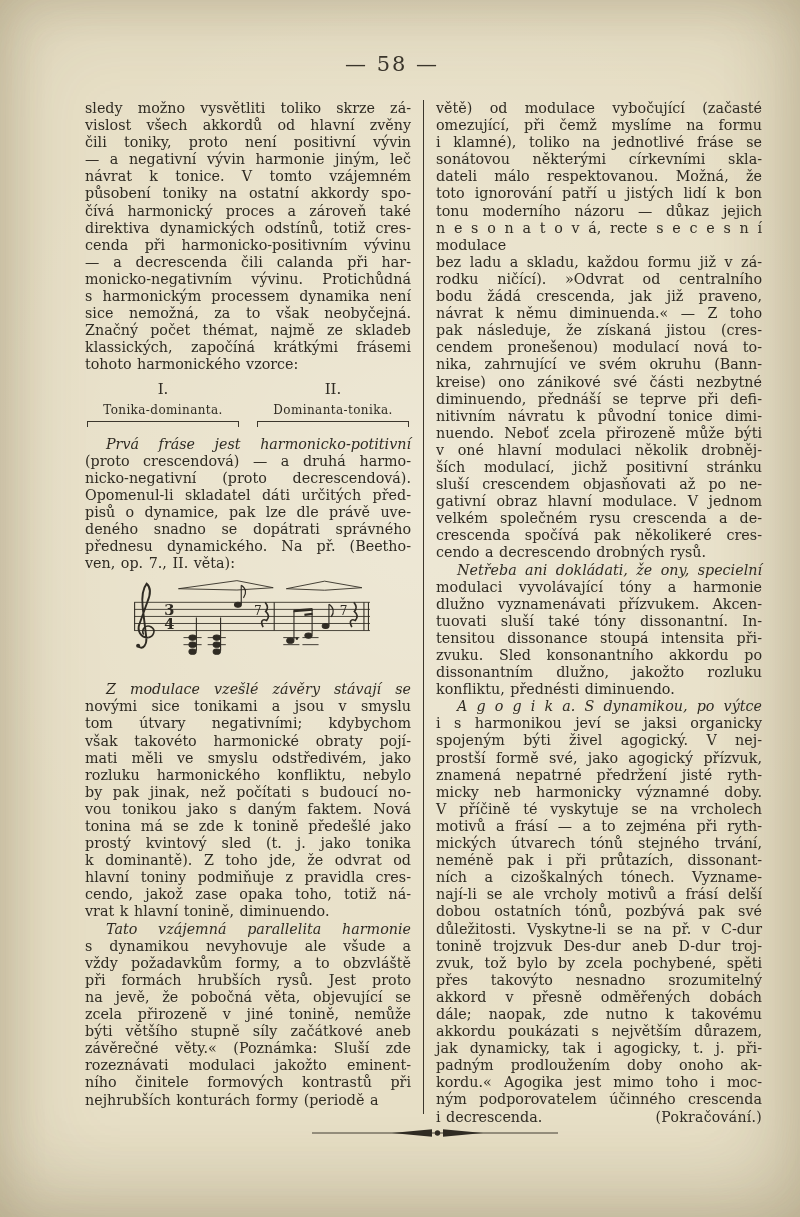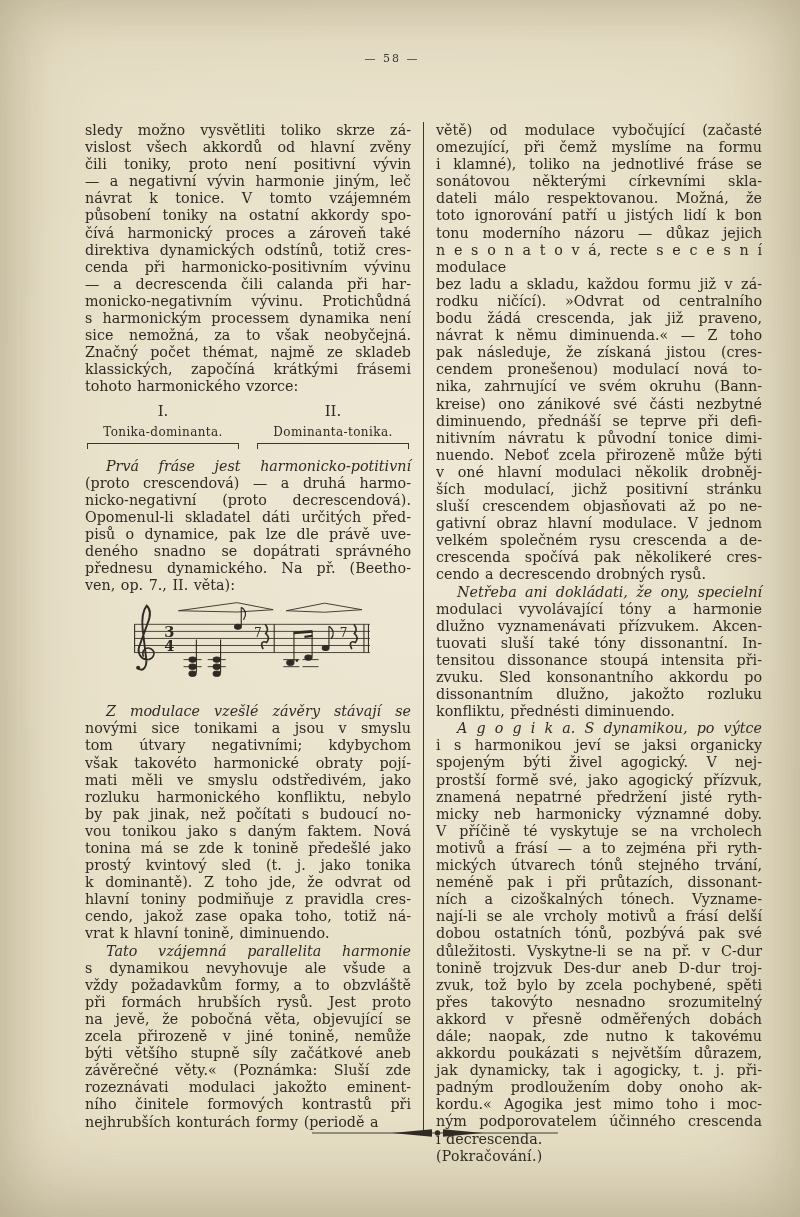--- a/index.html
+++ b/index.html
@@ -11,42 +11,42 @@
       radial-gradient(ellipse 90% 70% at 52% 42%, rgba(255,255,255,0.28), rgba(255,255,255,0) 65%),
       #e7dfc6;
     box-shadow: inset 0 0 100px rgba(110,90,50,0.22), inset -12px -28px 70px rgba(95,75,40,0.14), inset 10px 6px 40px rgba(95,75,40,0.10);
     color:#2f2b23;
     font-family:"DejaVu Serif","Liberation Serif",serif;
     overflow:hidden;
   }
   .pagenum {
     position:absolute; top:52px; left:0; right:16px;
     text-align:center;
-    font-size:11px; letter-spacing:2px; color:#3a352b;
+    font-size:21px; letter-spacing:2px; color:#3a352b;
   }
   .columns {
-    position:absolute; top:122px; left:85px;
+    position:absolute; top:100px; left:85px;
     width:677px; height:1014px;
     display:flex;
   }
   .col { width:328px; }
   .col-divider {
     width:1px; background:#3b362c;
     margin:0 12px 0 12px; align-self:stretch;
   }
   .para { margin:0; }
   .line {
     font-size:14.3px; line-height:17.1px;
     text-align:justify; text-align-last:justify;
     word-spacing:1px;
     white-space:normal;
   }
   .line.last { text-align-last:left; }
   .para.indent .line:first-child { text-indent:21px;font-style:italic; }
-  .line.with-trailer { display:flex; align-items:baseline; text-align:left; text-align-last:left;flex-direction:column; }
+  .line.with-trailer { display:flex; justify-content:space-between; align-items:baseline; text-align:left; text-align-last:left; }
   .trailer { font-size:14px; letter-spacing:0.3px; }
   
   .formula { display:flex; margin:5px 0 9px 0; }
   .fcell { flex:1; text-align:center; padding:0 2px; }
   .fcell + .fcell { margin-left:14px; }
   .fnum { font-size:15px; line-height:21px; }
   .flabel { font-size:12px; line-height:20px; letter-spacing:0.4px; }
   .fbracket {
     height:5px; margin-top:1px;
     border-top:1.2px solid #3b362c;

